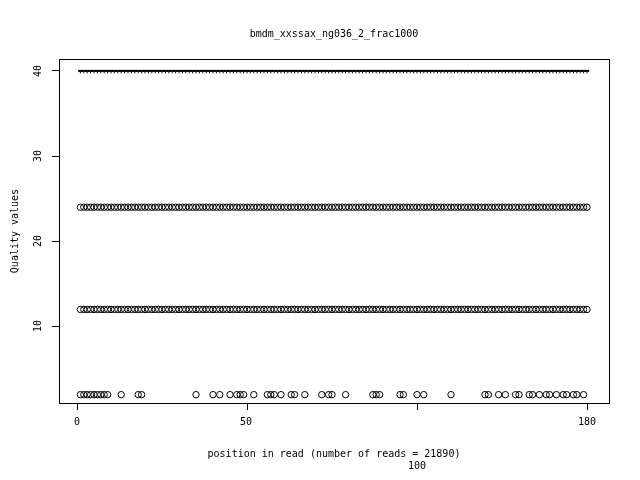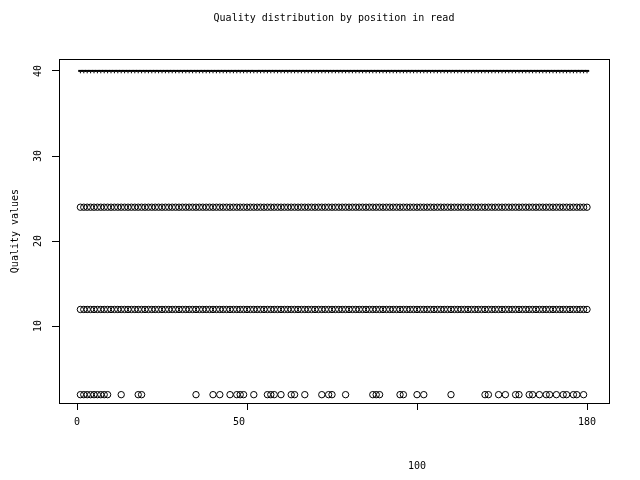--- a/index.html
+++ b/index.html
@@ -16,21 +16,21 @@
   #plot-svg{position:absolute;left:0;top:0;}
   .xtick-label{top:416px;width:40px;text-align:center;}
   .ytick-label{transform:translate(-50%,-50%) rotate(-90deg);left:38px;}
   .rot{transform:translate(-50%,-50%) rotate(-90deg);}
 </style>
 </head>
 <body>
 
 <div id="figure">
 
-  <div class="txt centered" style="top:12px;">Quality distribution by position in read</div>
+  <div class="txt centered" style="top:28px;">bmdm_xxssax_ng036_2_frac1000</div>
 
   <svg id="plot-svg" width="640" height="480" viewBox="0 0 640 480">
       <rect x="59" y="59" width="550" height="344" fill="none" stroke="#000000" stroke-width="1" shape-rendering="crispEdges"></rect>
       <line x1="77" y1="403" x2="77" y2="410" stroke="#000000" shape-rendering="crispEdges"></line>
       <line x1="247" y1="403" x2="247" y2="410" stroke="#000000" shape-rendering="crispEdges"></line>
       <line x1="417" y1="403" x2="417" y2="410" stroke="#000000" shape-rendering="crispEdges"></line>
       <line x1="587" y1="403" x2="587" y2="410" stroke="#000000" shape-rendering="crispEdges"></line>
       <line x1="52" y1="326.5" x2="59" y2="326.5" stroke="#000000" shape-rendering="crispEdges"></line>
       <line x1="52" y1="241.3" x2="59" y2="241.3" stroke="#000000" shape-rendering="crispEdges"></line>
       <line x1="52" y1="156.10000000000002" x2="59" y2="156.10000000000002" stroke="#000000" shape-rendering="crispEdges"></line>
@@ -687,24 +687,25 @@
       <circle cx="549.5999999999999" cy="394.65999999999997" r="3.2" fill="none" stroke="#000000" stroke-width="1"></circle>
       <circle cx="556.4" cy="394.65999999999997" r="3.2" fill="none" stroke="#000000" stroke-width="1"></circle>
       <circle cx="563.2" cy="394.65999999999997" r="3.2" fill="none" stroke="#000000" stroke-width="1"></circle>
       <circle cx="566.5999999999999" cy="394.65999999999997" r="3.2" fill="none" stroke="#000000" stroke-width="1"></circle>
       <circle cx="573.4" cy="394.65999999999997" r="3.2" fill="none" stroke="#000000" stroke-width="1"></circle>
       <circle cx="576.8" cy="394.65999999999997" r="3.2" fill="none" stroke="#000000" stroke-width="1"></circle>
       <circle cx="583.5999999999999" cy="394.65999999999997" r="3.2" fill="none" stroke="#000000" stroke-width="1"></circle>
     </svg>
 
   <div class="txt xtick-label" style="left:57px;">0</div>
-  <div class="txt xtick-label" style="left:219px;">50</div>
+  <div class="txt xtick-label" style="left:226px;">50</div>
   <div class="txt xtick-label" style="left:397px;margin-top:44px;">100</div>
   <div class="txt xtick-label" style="left:567px;">180</div>
 
   <div class="txt ytick-label" style="top:326px;">10</div>
   <div class="txt ytick-label" style="top:241px;">20</div>
   <div class="txt ytick-label" style="top:156px;">30</div>
   <div class="txt ytick-label" style="top:71px;">40</div>
 
   <div class="txt rot" style="left:15px;top:231px;">Quality values</div>
+  <div class="txt centered" style="top:448px;">position in read (number of reads = 21890)</div>
 
 </div>
 
 </body></html>

